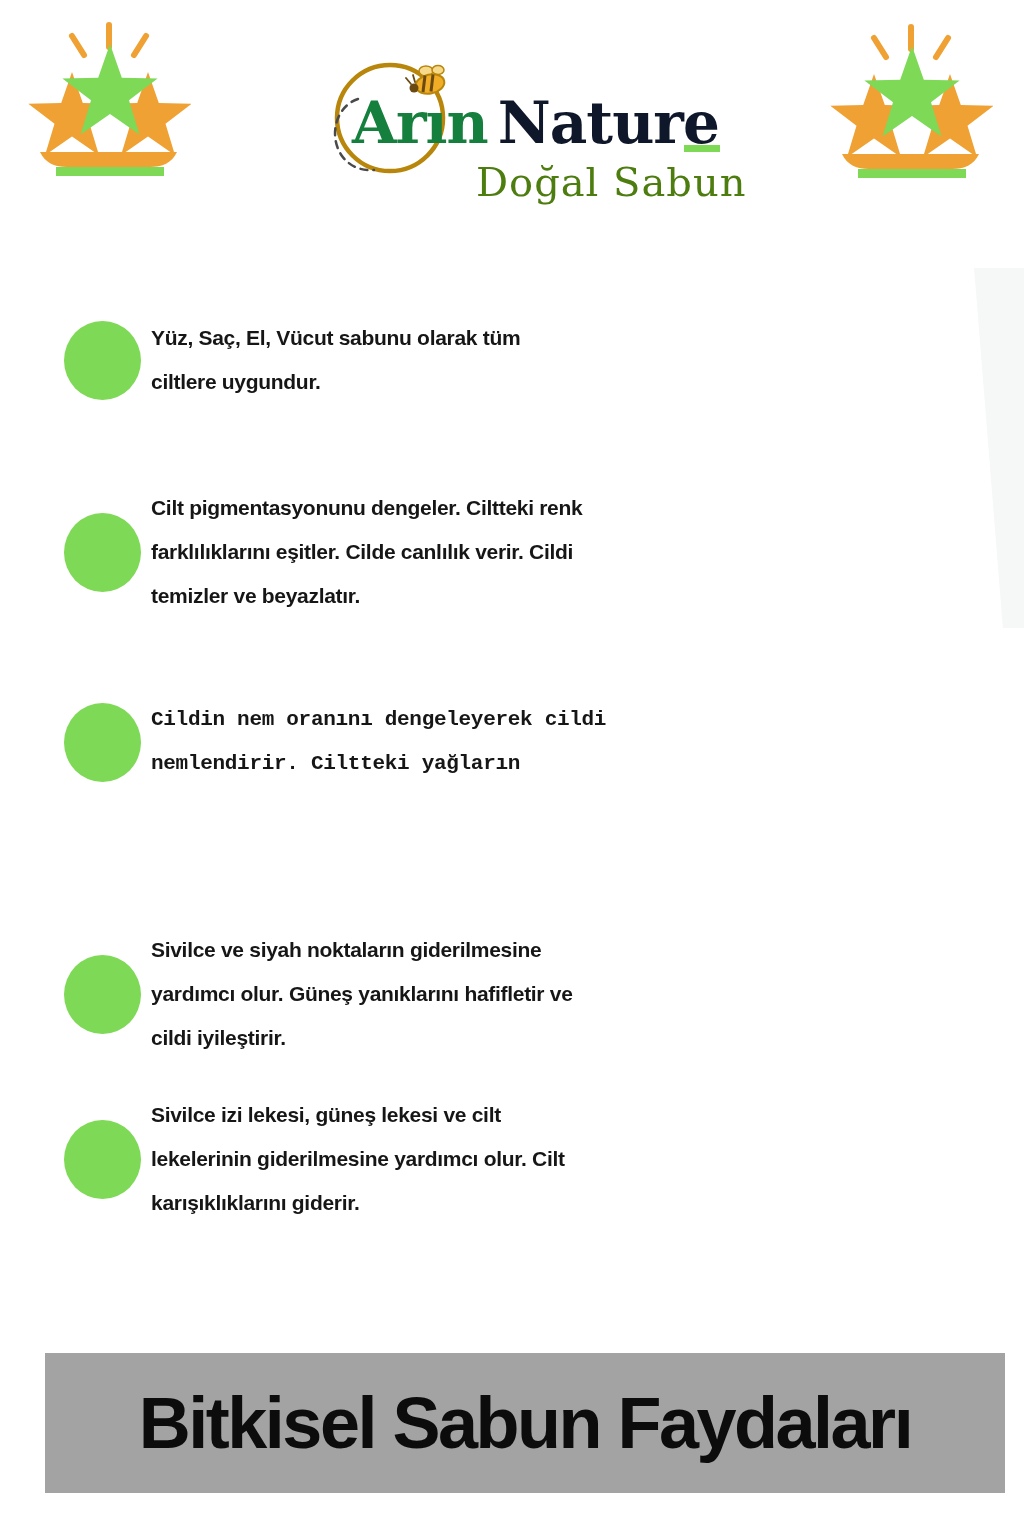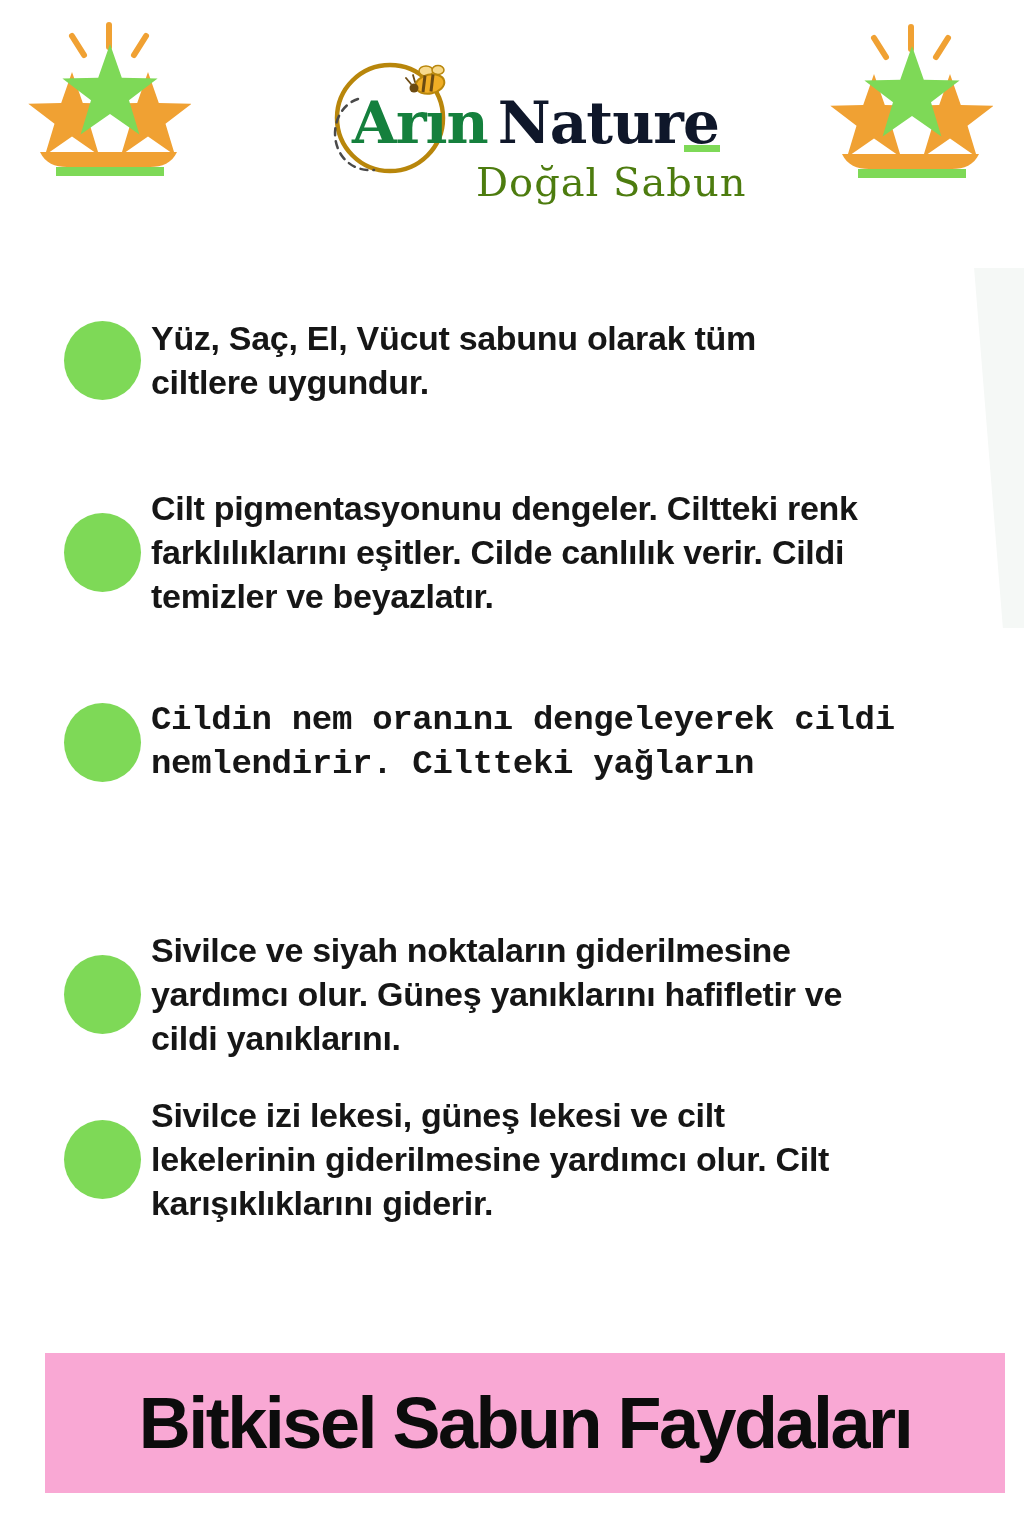--- a/index.html
+++ b/index.html
@@ -37,33 +37,33 @@
     font-size:40px;line-height:1;color:#4d7c0f;letter-spacing:1px;
   }
   
   .benefit{
     position:absolute;left:64px;display:flex;align-items:center;gap:10px;
   }
   .benefit .dot{
     width:77px;height:79px;border-radius:50%;background:#7ed957;flex:0 0 auto;
   }
   .benefit .text{
-    color:#161616;font-weight:bold;font-size:34px;line-height:44px;
+    color:#161616;font-weight:bold;font-size:21px;line-height:44px;
     letter-spacing:-0.3px;
   }
   .benefit .text div{white-space:nowrap;}
   .b1{top:316px;}
   .b2{top:486px;}
   .b3{top:698px;font-family:Liberation Mono, monospace;}
   .b4{top:884px;margin-top:44px;}
   .b5{top:1093px;align-items:center;}
   
   .banner{
     position:absolute;left:45px;top:1353px;width:960px;height:140px;
-    background:#f9a8d4;display:flex;align-items:center;justify-content:center;
+    background:#a3a3a3;display:flex;align-items:center;justify-content:center;
   }
   .banner-title{
     margin:0;color:#0c0c0c;font-size:72px;font-weight:bold;
     letter-spacing:-2.5px;white-space:nowrap;line-height:1;
   }
 </style>
 </head>
 <body>
 
 <div class="page">
@@ -142,21 +142,21 @@
         <div>Cildin nem oranını dengeleyerek cildi</div>
         <div>nemlendirir. Ciltteki yağların</div>
       </div>
     </div>
 
     <div class="benefit b4">
       <div class="dot"></div>
       <div class="text">
         <div>Sivilce ve siyah noktaların giderilmesine</div>
         <div>yardımcı olur. Güneş yanıklarını hafifletir ve</div>
-        <div>cildi yanıklarını.</div>
+        <div>cildi iyileştirir.</div>
       </div>
     </div>
 
     <div class="benefit b5">
       <div class="dot"></div>
       <div class="text">
         <div>Sivilce izi lekesi, güneş lekesi ve cilt</div>
         <div>lekelerinin giderilmesine yardımcı olur. Cilt</div>
         <div>karışıklıklarını giderir.</div>
       </div>

